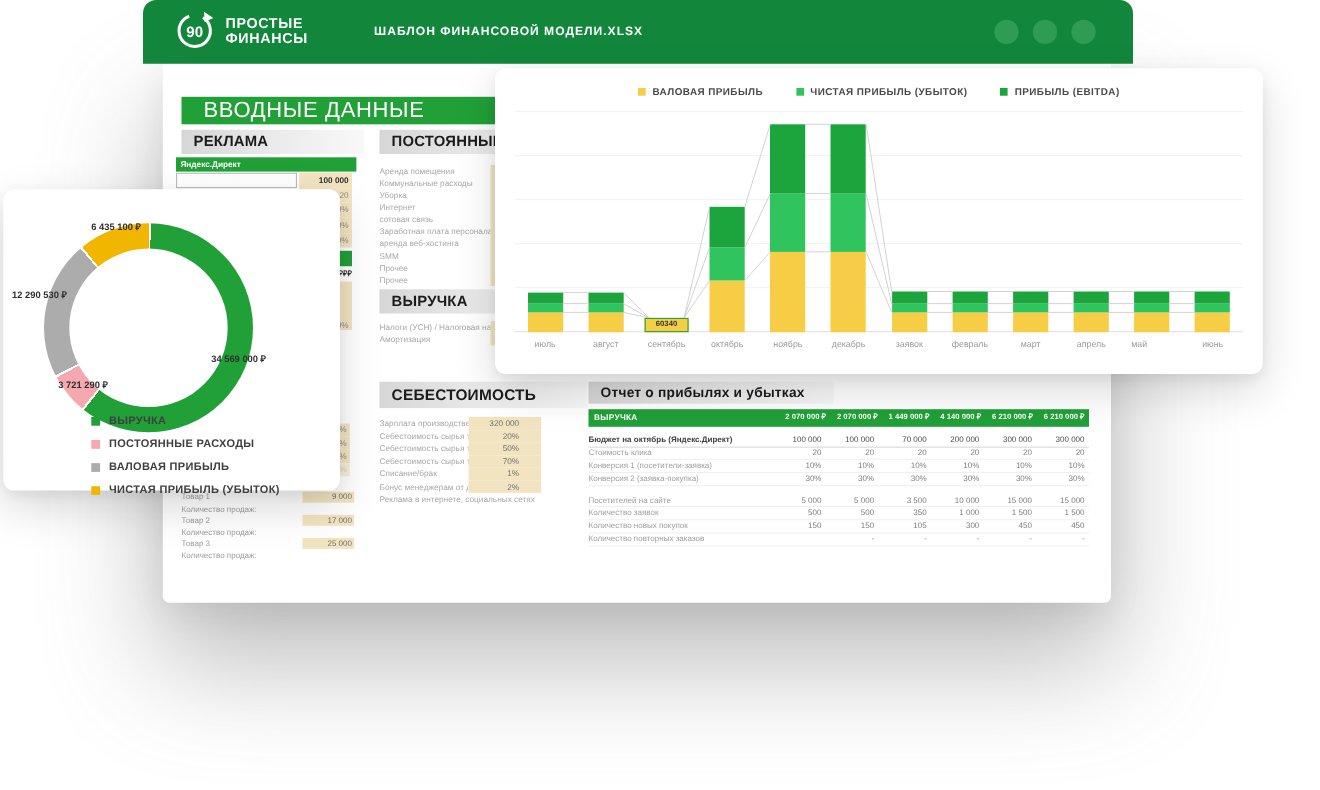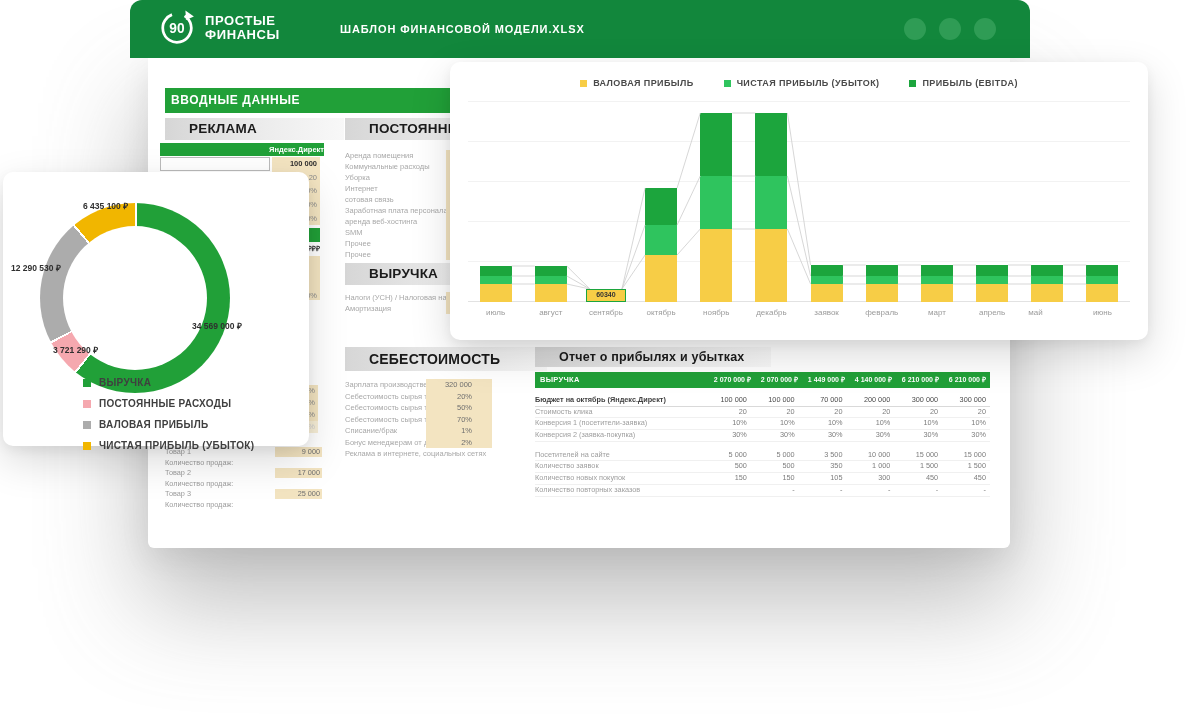--- a/index.html
+++ b/index.html
@@ -15,42 +15,42 @@
   .app-title{position:absolute;left:210px;top:23px;color:#fff;font-weight:bold;font-size:11px;
              letter-spacing:.9px;}
   .dots{position:absolute;right:34px;top:18px;display:flex;gap:13px;}
   .dot{width:22px;height:22px;border-radius:50%;background:#2F9C55;}
 
   
   .sheet{left:148px;top:58px;width:862px;height:490px;background:#fff;z-index:1;
          border-radius:0 0 6px 6px;
          box-shadow:0 50px 100px 5px rgba(110,110,110,.45),0 10px 30px rgba(0,0,0,.08);}
   .banner{left:165px;top:88px;width:285px;height:25px;background:#21A038;color:#fff;
-          font-weight:bold;font-size:12px;line-height:25px;padding-left:6px;letter-spacing:.6px;z-index:2;}
+          font-weight:normal;font-size:20px;line-height:25px;padding-left:20px;letter-spacing:.6px;z-index:2;}
   .sec-hdr{background:linear-gradient(90deg,#D6D6D6 0%,#ECECEC 55%,#F8F8F8 100%);
            color:#1b1b1b;font-weight:bold;font-size:13.5px;line-height:22px;height:22px;
-           padding-left:24px;letter-spacing:.2px;z-index:2;}
+           padding-left:11px;letter-spacing:.2px;z-index:2;}
   #hdr-reklama{left:165px;top:118px;width:155px;}
   #hdr-fixed{left:345px;top:118px;width:175px;}
   #hdr-vyr{left:345px;top:263px;width:175px;}
   #hdr-seb{left:345px;top:347px;width:178px;height:24px;line-height:24px;font-size:14px;}
 
   .srow{height:11px;line-height:11px;font-size:7.5px;color:#a8a8a8;white-space:nowrap;overflow:hidden;}
   #fixed-rows{left:345px;top:150px;width:101px;z-index:2;}
   #fixed-vals{left:446px;top:150px;width:44px;height:110px;background:#F3E4C1;z-index:2;}
   #vyr-rows{left:345px;top:292px;width:101px;z-index:2;}
   #vyr-vals{left:446px;top:292px;width:44px;height:22px;background:#F3E4C1;z-index:2;}
   #seb-rows{left:345px;top:379px;width:147px;z-index:2;}
   .cost-row{display:flex;height:11.5px;line-height:11.5px;}
   .cost-label{flex:1;font-size:7.5px;color:#a8a8a8;white-space:nowrap;overflow:hidden;}
   .cost-val{width:46px;background:#F3E4C1;font-size:7.5px;color:#6f6f6f;text-align:right;padding-right:20px;}
 
   
   #yandex-row{left:160px;top:143px;width:160px;height:13px;background:#21A038;color:#fff;
-              font-size:7.5px;font-weight:bold;line-height:13px;padding-left:4px;z-index:2;text-align:right;}
+              font-size:7.5px;font-weight:bold;line-height:13px;padding-left:4px;z-index:2;}
   #yandex-input{left:160px;top:157px;width:108px;height:12px;background:#fff;border:1px solid #bbb;z-index:2;}
   #reklama-vals{left:272px;top:157px;width:48px;z-index:2;}
   .rv{height:13.7px;line-height:13.7px;background:#F3E4C1;text-align:right;padding-right:3px;
       font-size:7.5px;color:#8a8a8a;}
   .rv:first-child{font-weight:bold;color:#2f2f2f;}
   #reklama-green-cell{left:295px;top:228px;width:25px;height:14px;background:#21A038;z-index:2;}
   #reklama-rub{left:295px;top:244px;width:25px;height:10px;font-size:7px;font-weight:bold;color:#333;
                text-align:right;z-index:2;}
   #reklama-strip{left:288px;top:256px;width:32px;height:44px;background:#F3E4C1;z-index:2;}
   #reklama-strip span{position:absolute;bottom:0;right:3px;font-size:7.5px;color:#8a8a8a;}

